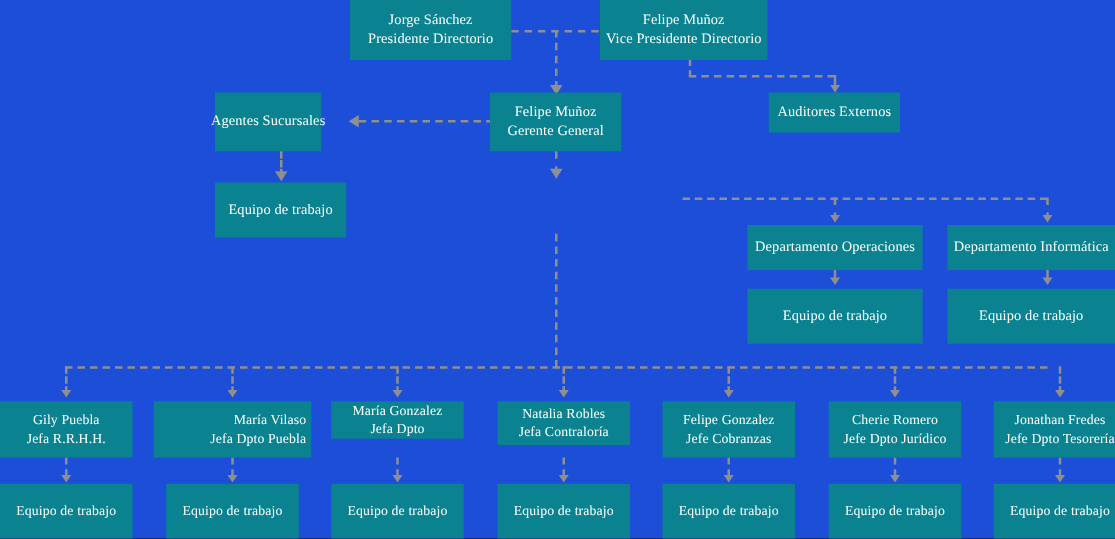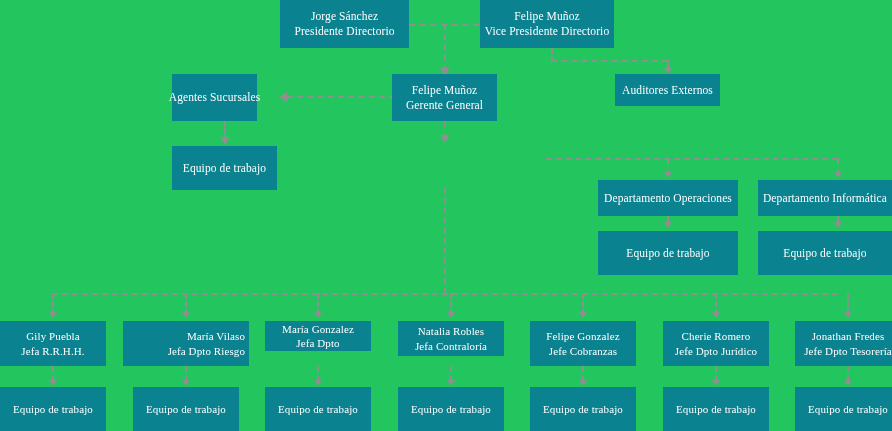--- a/index.html
+++ b/index.html
@@ -4,21 +4,21 @@
 <style>
   html, body {
     margin: 0;
     padding: 0;
     background: #000000;
   }
   #org-root {
     position: relative;
     width: 892px;
     height: 431px;
-    background: #22c55e;
+    background: #1d4ed8;
     font-family: "Liberation Serif", "DejaVu Serif", serif;
     overflow: hidden;
   }
   .node {
     position: absolute;
     background: #0a8290;
     color: #ffffff;
     display: flex;
     flex-direction: column;
     align-items: center;
@@ -183,21 +183,21 @@
   <div id="jefatura-nodes">
       <div class="node small" style="left: 0px; top: 321px; width: 106px; height: 45px;">
         <span class="l1">Gily Puebla</span>
         <span class="l2">Jefa R.R.H.H.</span>
       </div>
       <div class="node small" style="left: 0px; top: 387px; width: 106px; height: 44px;">
         <span class="l1">Equipo de trabajo</span>
       </div>
       <div class="node small" style="left: 123px; top: 321px; width: 126px; height: 45px; align-items: flex-end;">
         <span class="l1">María Vilaso</span>
-        <span class="l2">Jefa Dpto Riesgo</span>
+        <span class="l2">Jefa Dpto Puebla</span>
       </div>
       <div class="node small" style="left: 133px; top: 387px; width: 106px; height: 44px;">
         <span class="l1">Equipo de trabajo</span>
       </div>
       <div class="node small" style="left: 265px; top: 321px; width: 106px; height: 30px;">
         <span class="l1">María Gonzalez</span>
         <span class="l2">Jefa Dpto</span>
       </div>
       <div class="node small" style="left: 265px; top: 387px; width: 106px; height: 44px;">
         <span class="l1">Equipo de trabajo</span>

